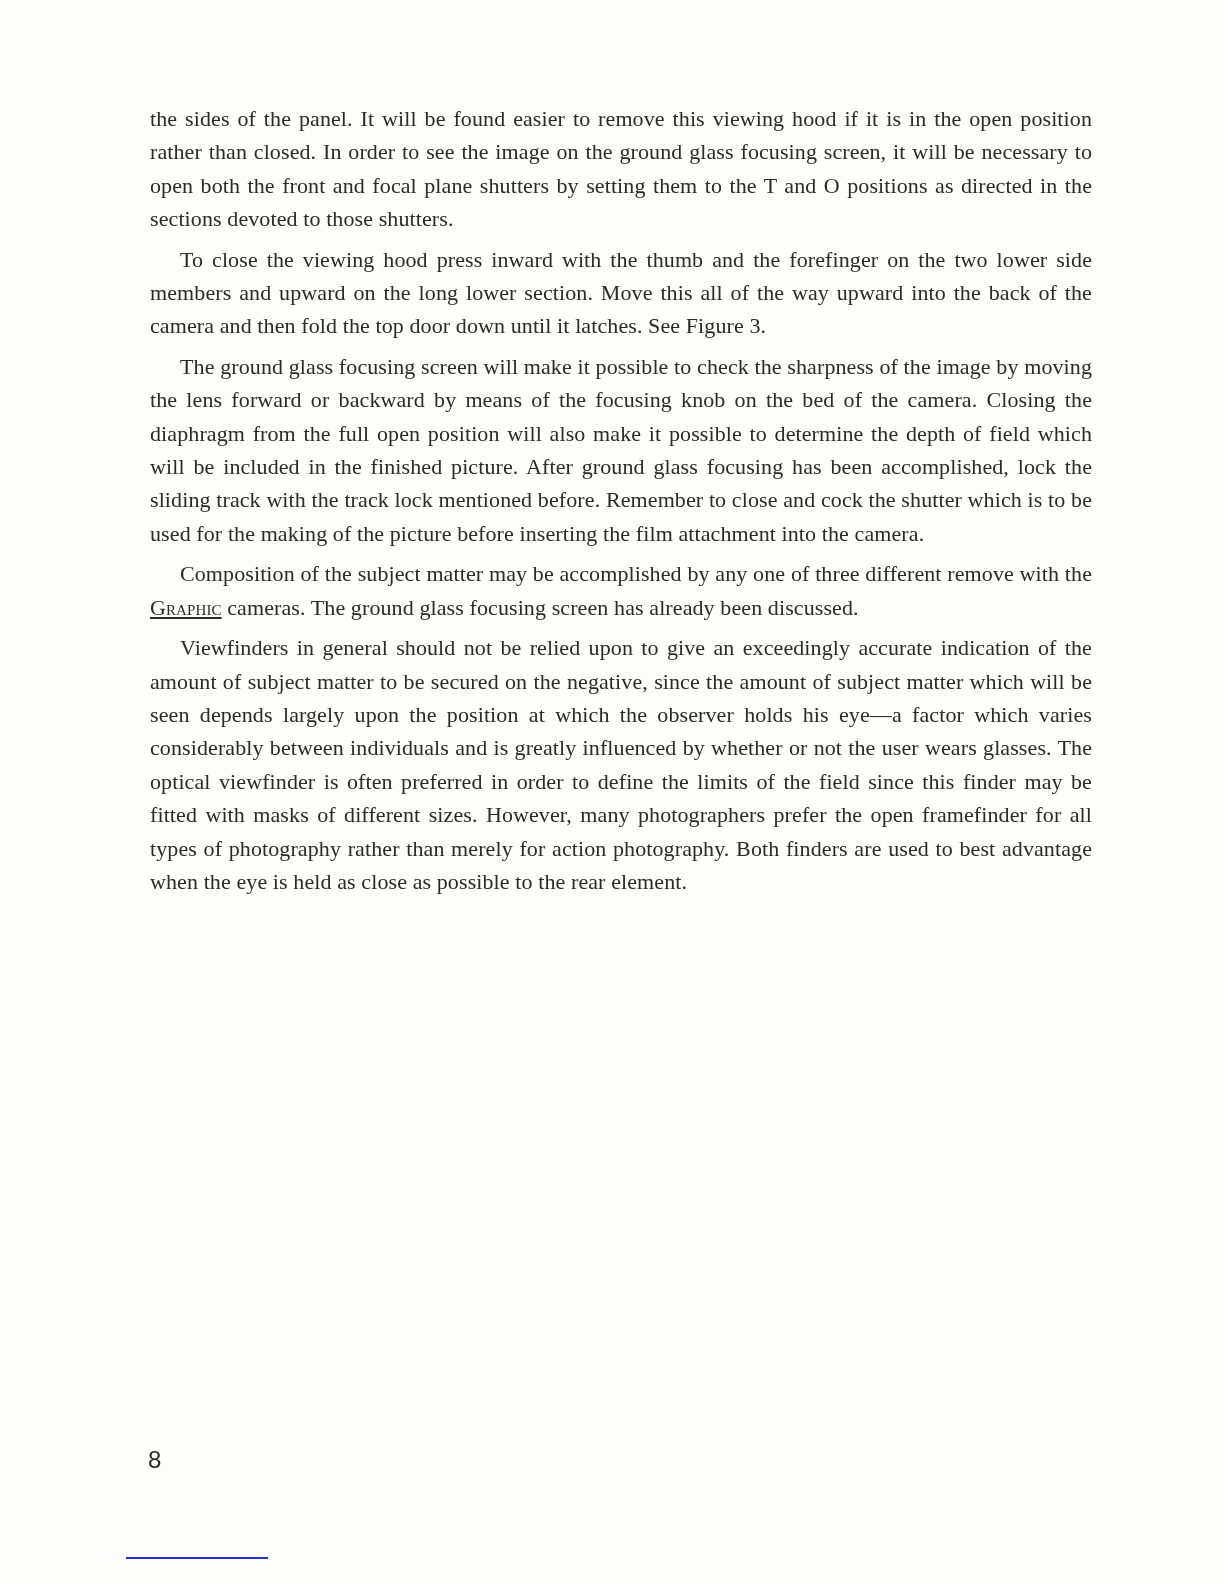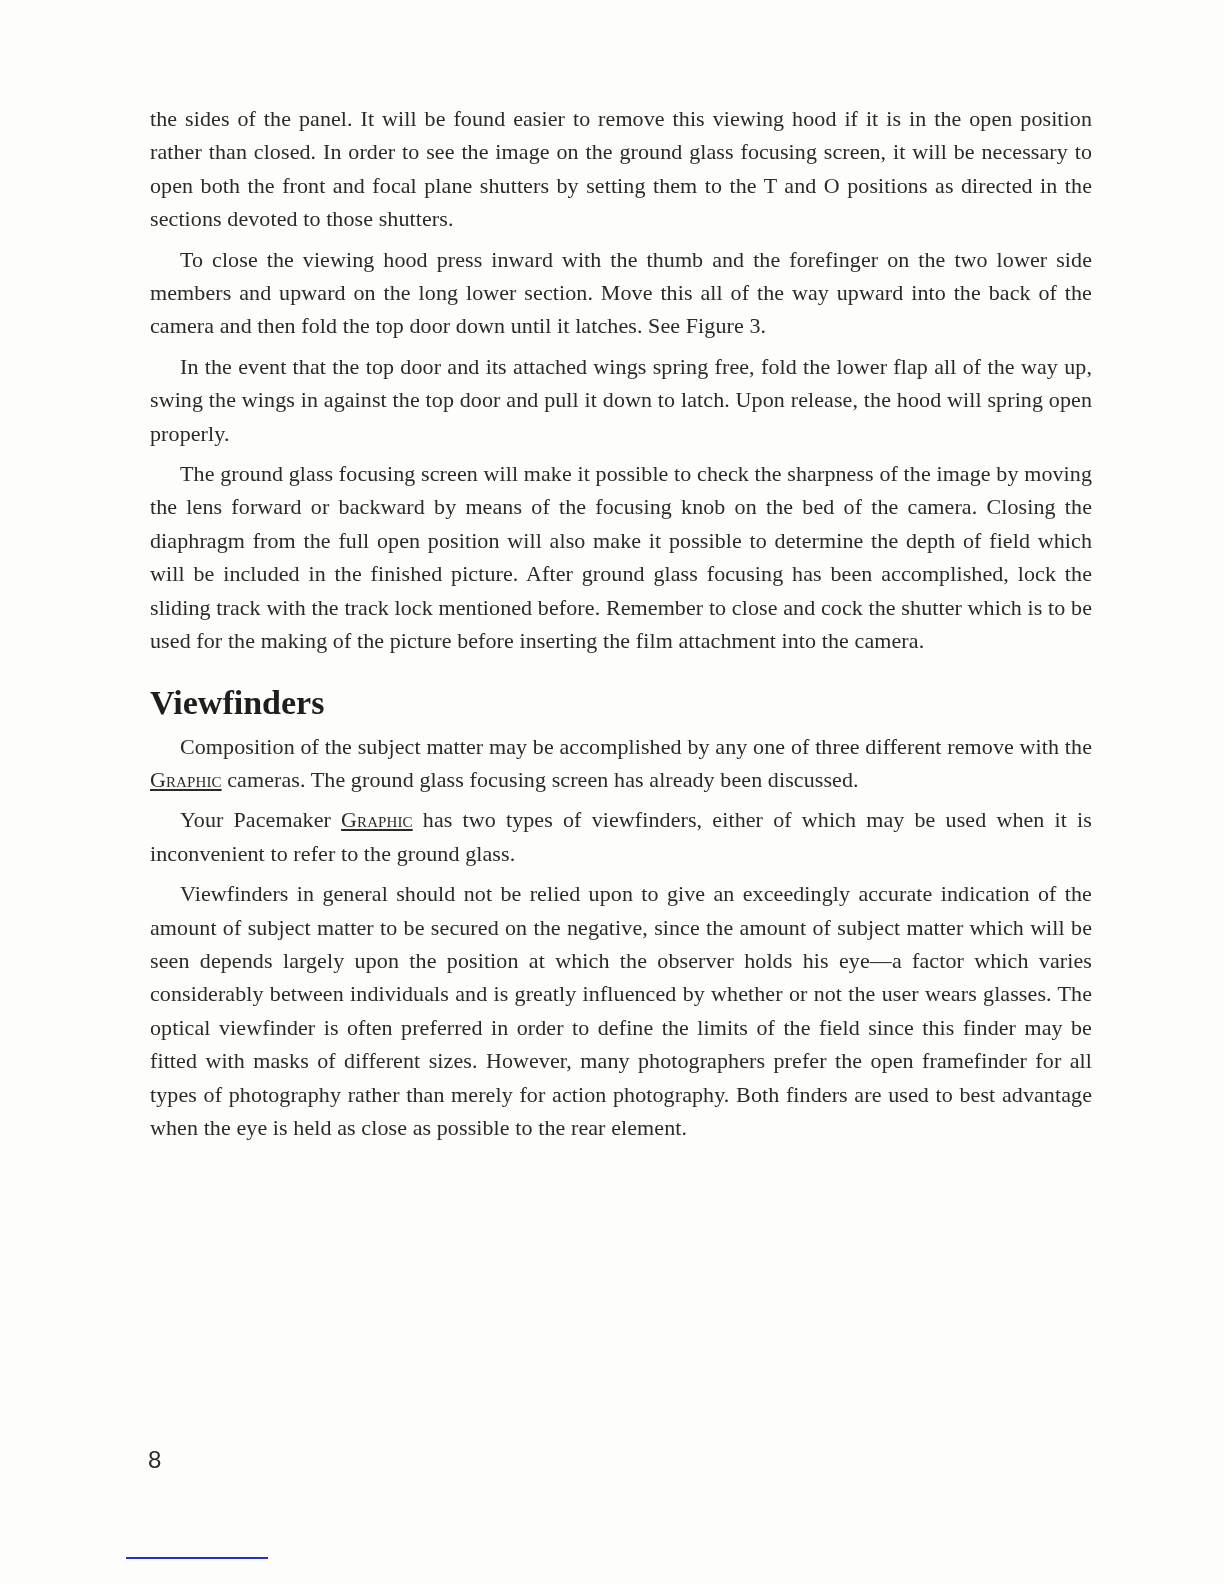--- a/index.html
+++ b/index.html
@@ -23,24 +23,21 @@
     font-family: "Liberation Sans", sans-serif; color: #2a2a2a;
   }
   .blue-line { position: absolute; left: 126px; top: 1557px; width: 142px; height: 2px; background: #2233cc; }
 </style>
 </head>
 <body>
 
 <div class="page">
   <p class="first">the sides of the panel. It will be found easier to remove this viewing hood if it is in the open position rather than closed. In order to see the image on the ground glass focusing screen, it will be necessary to open both the front and focal plane shutters by setting them to the T and O positions as directed in the sections devoted to those shutters.</p>
   <p>To close the viewing hood press inward with the thumb and the forefinger on the two lower side members and upward on the long lower section. Move this all of the way upward into the back of the camera and then fold the top door down until it latches. See Figure 3.</p>
-  <p>In the event that the top door and its attached wings spring free, fold the lower flap all of the way up, swing the wings in against the top door and pull it down to latch. Upon release, the hood will spring open properly.</p>
   <p>The ground glass focusing screen will make it possible to check the sharpness of the image by moving the lens forward or backward by means of the focusing knob on the bed of the camera. Closing the diaphragm from the full open position will also make it possible to determine the depth of field which will be included in the finished picture. After ground glass focusing has been accomplished, lock the sliding track with the track lock mentioned before. Remember to close and cock the shutter which is to be used for the making of the picture before inserting the film attachment into the camera.</p>
 
-  <h2>Viewfinders</h2>
 
   <p><span>Composition of the subject matter may be accomplished by any one of three different remove with the </span><span class="sc">Graphic</span><span> cameras. The ground glass focusing screen has already been discussed.</span></p>
-  <p><span>Your Pacemaker </span><span class="sc">Graphic</span><span> has two types of viewfinders, either of which may be used when it is inconvenient to refer to the ground glass.</span></p>
   <p>Viewfinders in general should not be relied upon to give an exceedingly accurate indication of the amount of subject matter to be secured on the negative, since the amount of subject matter which will be seen depends largely upon the position at which the observer holds his eye—a factor which varies considerably between individuals and is greatly influenced by whether or not the user wears glasses. The optical viewfinder is often preferred in order to define the limits of the field since this finder may be fitted with masks of different sizes. However, many photographers prefer the open framefinder for all types of photography rather than merely for action photography. Both finders are used to best advantage when the eye is held as close as possible to the rear element.</p>
 </div>
 
 <div class="pagenum">8</div>
 <div class="blue-line"></div>
 
 </body></html>

